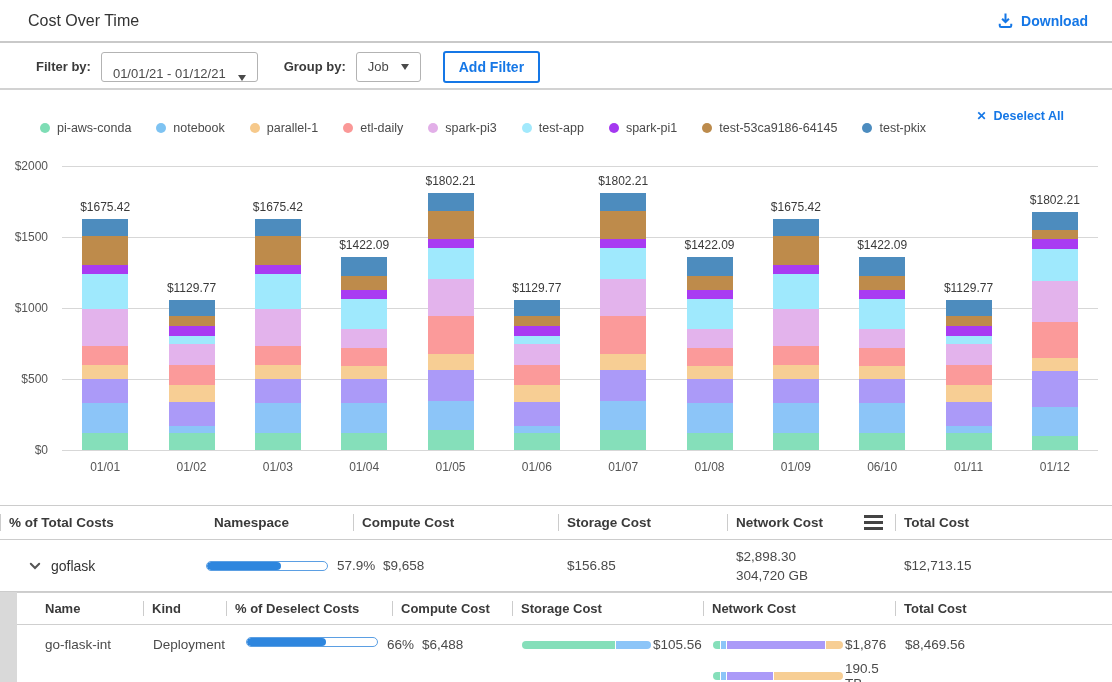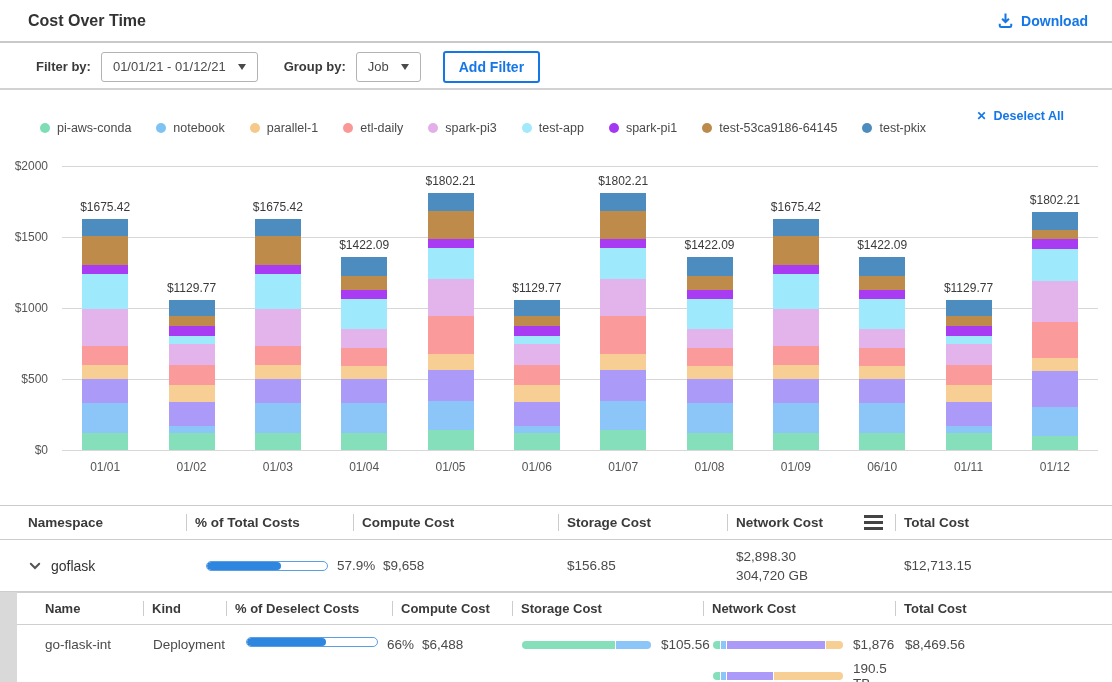--- a/index.html
+++ b/index.html
@@ -4,21 +4,21 @@
 <style>
   * { margin:0; padding:0; box-sizing:border-box; }
   html,body { background:#fff; }
   .page { position:relative; width:1112px; height:682px; overflow:hidden; background:#fff;
           font-family:"Liberation Sans", sans-serif; color:#4a4a4a; }
 
   
   .titlebar { position:absolute; top:0; left:0; right:0; height:43px;
               border-bottom:2px solid #c9c9c9; display:flex; align-items:center;
               justify-content:space-between; padding:0 24px 0 28px; }
-  .title { font-size:16px; font-weight:700; color:#333;text-align:center; }
+  .title { font-size:16px; font-weight:400; color:#333;text-align:center; }
   .download { display:flex; align-items:center; gap:7px; color:#1577e6;
               font-weight:700; font-size:14px; cursor:pointer; background:none; border:none;
               font-family:inherit; }
 
   
   .filterbar { position:absolute; top:45px; left:0; right:0; height:45px;
                border-bottom:2px solid #d2d2d2; display:flex; align-items:center;
                padding:0 32px 0 36px; }
   .flabel { font-size:13px; font-weight:700; color:#3a3a3a; margin-right:10px; }
   .select { border:1px solid #b3b3b3; border-radius:3px; height:30px; display:flex;
@@ -90,21 +90,21 @@
   .nhead { display:grid; grid-template-columns:126px 83px 166px 120px 191px 192px 1fr;
            height:33px; border-top:1px solid #cfcfcf; border-bottom:1px solid #cfcfcf;
            font-size:13px; font-weight:700; color:#3a3a3a; }
   .nrow { display:grid; grid-template-columns:126px 83px 166px 120px 191px 192px 1fr;
           font-size:13.5px; color:#4a4a4a; }
   .nrow > div { padding-top:12px; }
   .nrow .first { padding-left:28px; }
   .nrow .pct { padding-left:20px; display:flex; align-items:flex-start; gap:9px; }
   .nrow .indent { padding-left:30px; }
   .nrow .td { padding-left:10px; }
-  .flexline { display:flex; align-items:center; gap:10px; }
+  .flexline { display:flex; align-items:center; gap:2px; }
   .stackline + .stackline { margin-top:9px; }
 
   .minibar { display:flex; gap:1px; height:8px; flex:0 0 auto; }
   .minibar span:first-child { border-radius:4px 0 0 4px; }
   .minibar span:last-child { border-radius:0 4px 4px 0; }
 </style>
 </head>
 <body>
 
 <div class="page">
@@ -117,21 +117,21 @@
           <path d="M8 1.5v8M4.8 6.3 8 9.5l3.2-3.2" stroke="#1577e6" stroke-width="1.9" fill="none"></path>
           <path d="M2.6 11v1.9a1.3 1.3 0 0 0 1.3 1.3h8.2a1.3 1.3 0 0 0 1.3-1.3V11" stroke="#1577e6" stroke-width="1.9" fill="none"></path>
         </svg>
       </span>
       <span>Download</span>
     </button>
   </div>
 
   <div class="filterbar">
     <span class="flabel">Filter by:</span>
-    <div class="select" style="min-width:145px;">
+    <div class="select" style="min-width:145px;align-items:flex-end;">
       <span>01/01/21 - 01/12/21</span>
       <span class="caret"></span>
     </div>
     <span class="flabel gap-l">Group by:</span>
     <div class="select">
       <span>Job</span>
       <span class="caret"></span>
     </div>
     <button class="add-filter">Add Filter</button>
   </div>
@@ -335,22 +335,22 @@
         <div class="bar-seg" style="left: 1031.83px; top: 98.846px; height: 10.082px; background: rgb(169, 59, 242);"></div>
         <div class="bar-seg" style="left: 1031.83px; top: 90.326px; height: 8.52px; background: rgb(190, 139, 75);"></div>
         <div class="bar-seg" style="left: 1031.83px; top: 71.724px; height: 18.602px; background: rgb(77, 140, 190);"></div>
         <div class="bar-total" style="left: 1012.83px; top: 52.724px;">$1802.21</div>
         <div class="xtick" style="left: 1024.83px;">01/12</div>
       </div>
   </div>
 
   <div class="cost-table">
     <div class="thead">
+      <div class="th divider">% of Total Costs</div>
       <div class="th first">Namespace</div>
-      <div class="th divider">% of Total Costs</div>
       <div class="th divider">Compute Cost</div>
       <div class="th divider">Storage Cost</div>
       <div class="th divider spread">
         <span>Network  Cost</span>
         <span class="hamburger">
             <span></span>
             <span></span>
             <span></span>
           </span>
       </div>

